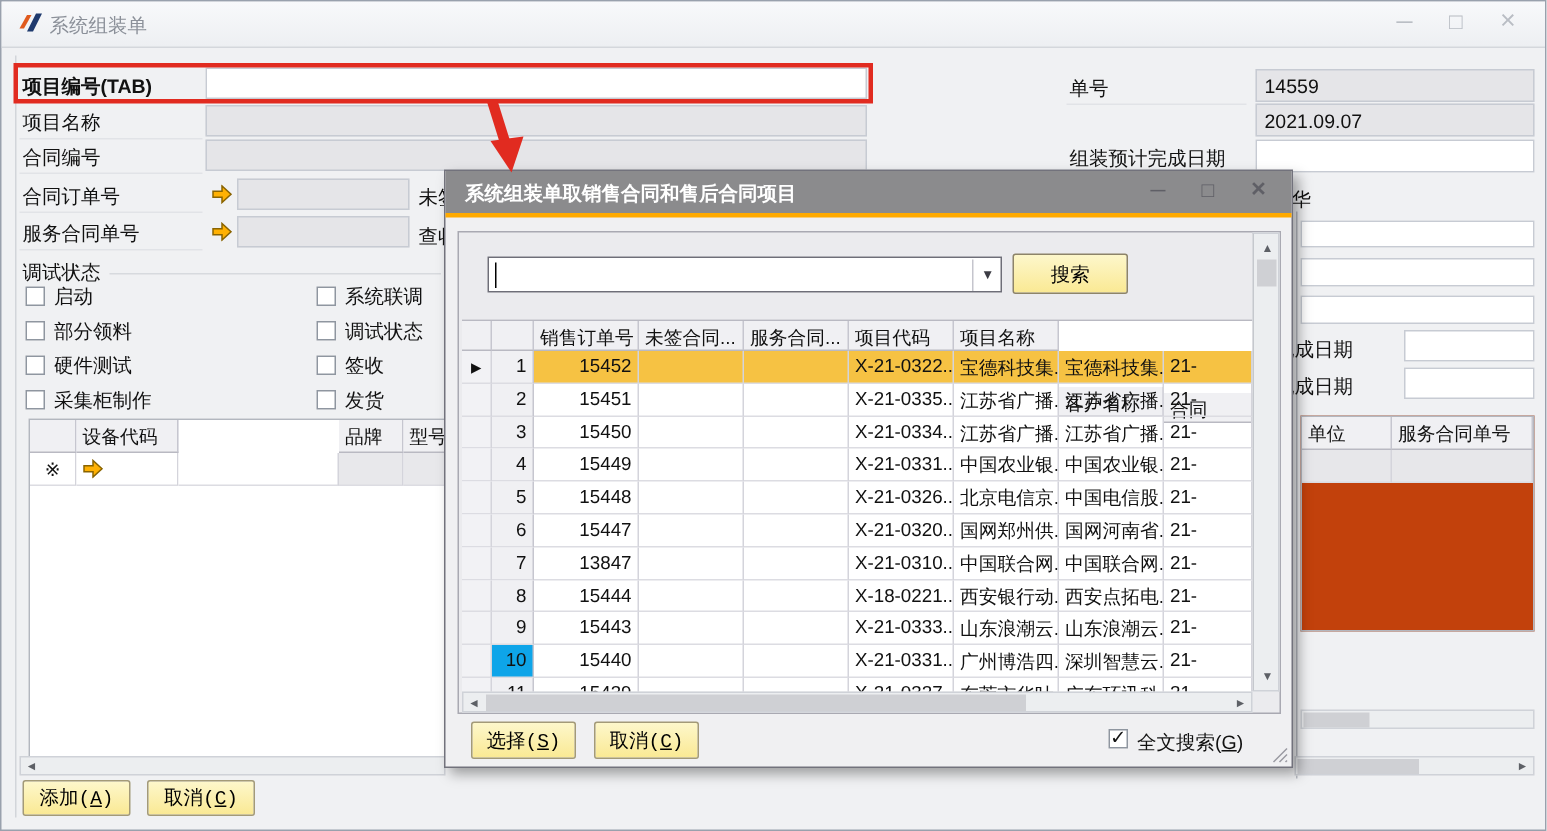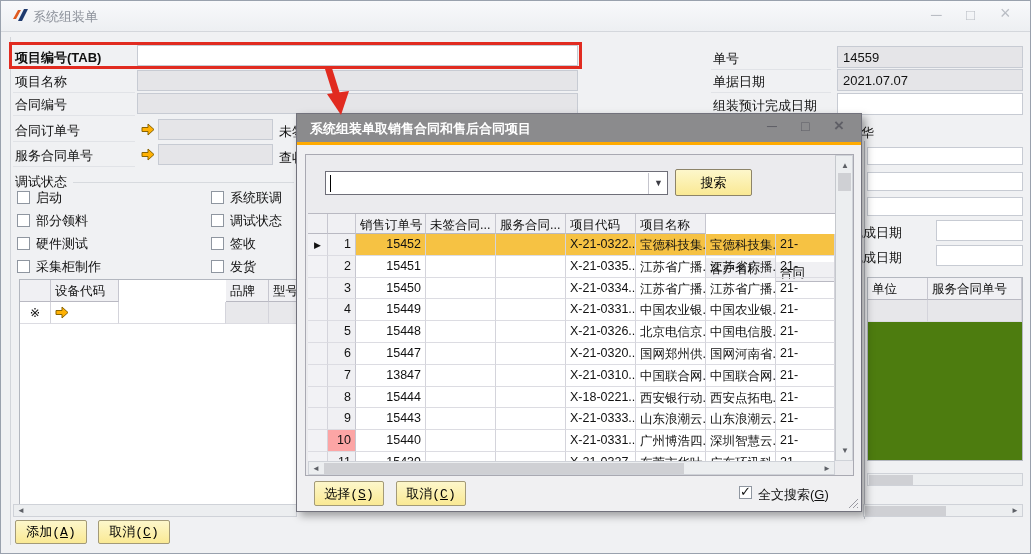--- a/index.html
+++ b/index.html
@@ -130,43 +130,40 @@
 
   <button class="ybtn" style="left:14px;top:519px;width:72px;height:24px;">添加(<u>A</u>)</button>
   <button class="ybtn" style="left:97px;top:519px;width:72px;height:24px;">取消(<u>C</u>)</button>
 
   <div class="lblcell" style="left:710px;top:45px;width:120px;">
     <span class="lbl abs" style="left:2px;top:4px;">单号</span>
   </div>
   <div class="fld ro" style="left:836px;top:45px;width:186px;height:22px;">
     <span class="abs" style="left:5px;top:3px;">14559</span>
   </div>
-  <div class="lblcell" style="left:710px;top:68px;width:120px;">
-    <span class="lbl abs" style="left:2px;top:4px;">单据日期</span>
-  </div>
   <div class="fld ro" style="left:836px;top:68px;width:186px;height:22px;">
-    <span class="abs" style="left:5px;top:3px;">2021.07.07</span>
+    <span class="abs" style="left:5px;top:3px;">2021.09.07</span>
   </div>
   <div class="lblcell" style="left:710px;top:92px;width:120px;border-bottom:none;">
     <span class="lbl abs" style="left:2px;top:4px;">组装预计完成日期</span>
   </div>
   <div class="fld" style="left:836px;top:92px;width:186px;height:22px;"></div>
 
   <span class="lbl abs" style="left:860px;top:123px;">华</span>
   <div class="abs" style="left:863px;top:140px;width:1px;height:378px;background:#b8bcc3;"></div>
   <div class="fld" style="left:866px;top:146px;width:156px;height:18px;"></div>
   <div class="fld" style="left:866px;top:171px;width:156px;height:19px;"></div>
   <div class="fld" style="left:866px;top:196px;width:156px;height:19px;"></div>
 
   <span class="lbl abs" style="left:849px;top:223px;">完成日期</span>
   <div class="fld" style="left:935px;top:219px;width:87px;height:21px;"></div>
   <span class="lbl abs" style="left:849px;top:248px;">完成日期</span>
   <div class="fld" style="left:935px;top:244px;width:87px;height:21px;"></div>
 
-  <div class="abs" style="left:866px;top:276px;width:156px;height:184px;background:#4d7c0f;border:1px solid #b3b7bf;box-sizing:border-box;">
+  <div class="abs" style="left:866px;top:276px;width:156px;height:144px;background:#c2410c;border:1px solid #b3b7bf;box-sizing:border-box;">
     <div class="gridhead" style="left:0;top:0;width:60px;height:22px;">单位</div>
     <div class="gridhead" style="left:60px;top:0;width:94px;height:22px;">服务合同单号</div>
     <div class="gridcell" style="left:0;top:22px;width:60px;height:22px;background:#e7e7ea;"></div>
     <div class="gridcell" style="left:60px;top:22px;width:94px;height:22px;background:#e7e7ea;"></div>
   </div>
   <div class="sb" style="left:866px;top:472px;width:156px;height:13px;">
     <div class="sbthumb" style="left:1px;top:1px;width:44px;height:10px;"></div>
   </div>
 
   <div class="sb" style="left:862px;top:503px;width:160px;height:13px;">
@@ -279,21 +276,21 @@
           <div class="gridcell" style="position: absolute; left: 0px; top: 194.4px; width: 20px; height: 21.8px; background: rgb(242, 242, 245); font-size: 9px; padding-top: 6px; text-align: center;"></div>
           <div class="gridcell" style="position: absolute; left: 20px; top: 194.4px; width: 28px; height: 21.8px; background: rgb(240, 240, 243); text-align: right; border-right: 1px solid rgb(198, 198, 207);">9</div>
           <div class="gridcell" style="position: absolute; left: 48px; top: 194.4px; width: 70px; height: 21.8px; text-align: right;">15443</div>
           <div class="gridcell" style="position: absolute; left: 118px; top: 194.4px; width: 70px; height: 21.8px;"></div>
           <div class="gridcell" style="position: absolute; left: 188px; top: 194.4px; width: 70px; height: 21.8px;"></div>
           <div class="gridcell" style="position: absolute; left: 258px; top: 194.4px; width: 70px; height: 21.8px;">X-21-0333...</div>
           <div class="gridcell" style="position: absolute; left: 328px; top: 194.4px; width: 70px; height: 21.8px;">山东浪潮云...</div>
           <div class="gridcell" style="position: absolute; left: 398px; top: 194.4px; width: 70px; height: 21.8px;">山东浪潮云...</div>
           <div class="gridcell" style="position: absolute; left: 468px; top: 194.4px; width: 59px; height: 21.8px;">21-</div>
           <div class="gridcell" style="position: absolute; left: 0px; top: 216.2px; width: 20px; height: 21.8px; background: rgb(242, 242, 245); font-size: 9px; padding-top: 6px; text-align: center;"></div>
-          <div class="gridcell" style="position: absolute; left: 20px; top: 216.2px; width: 28px; height: 21.8px; background: #fca5a5; text-align: right; border-right: 1px solid rgb(198, 198, 207);">10</div>
+          <div class="gridcell" style="position: absolute; left: 20px; top: 216.2px; width: 28px; height: 21.8px; background: #0ea5e9; text-align: right; border-right: 1px solid rgb(198, 198, 207);">10</div>
           <div class="gridcell" style="position: absolute; left: 48px; top: 216.2px; width: 70px; height: 21.8px; text-align: right;">15440</div>
           <div class="gridcell" style="position: absolute; left: 118px; top: 216.2px; width: 70px; height: 21.8px;"></div>
           <div class="gridcell" style="position: absolute; left: 188px; top: 216.2px; width: 70px; height: 21.8px;"></div>
           <div class="gridcell" style="position: absolute; left: 258px; top: 216.2px; width: 70px; height: 21.8px;">X-21-0331...</div>
           <div class="gridcell" style="position: absolute; left: 328px; top: 216.2px; width: 70px; height: 21.8px;">广州博浩四...</div>
           <div class="gridcell" style="position: absolute; left: 398px; top: 216.2px; width: 70px; height: 21.8px;">深圳智慧云...</div>
           <div class="gridcell" style="position: absolute; left: 468px; top: 216.2px; width: 59px; height: 21.8px;">21-</div>
           <div class="gridcell" style="position: absolute; left: 0px; top: 238px; width: 20px; height: 21.8px; background: rgb(242, 242, 245); font-size: 9px; padding-top: 6px; text-align: center;"></div>
           <div class="gridcell" style="position: absolute; left: 20px; top: 238px; width: 28px; height: 21.8px; background: rgb(240, 240, 243); text-align: right; border-right: 1px solid rgb(198, 198, 207);">11</div>
           <div class="gridcell" style="position: absolute; left: 48px; top: 238px; width: 70px; height: 21.8px; text-align: right;">15439</div>

